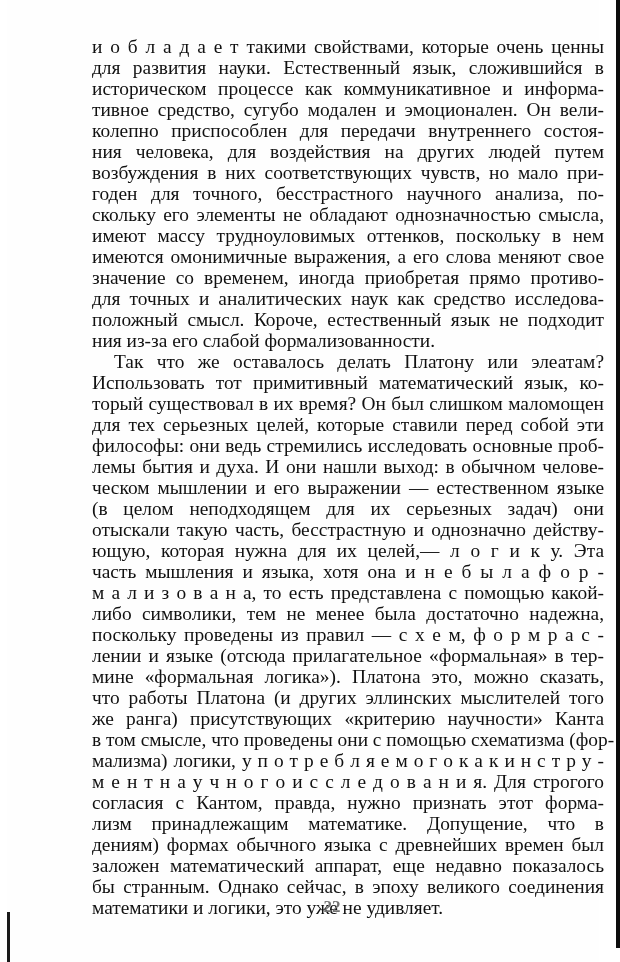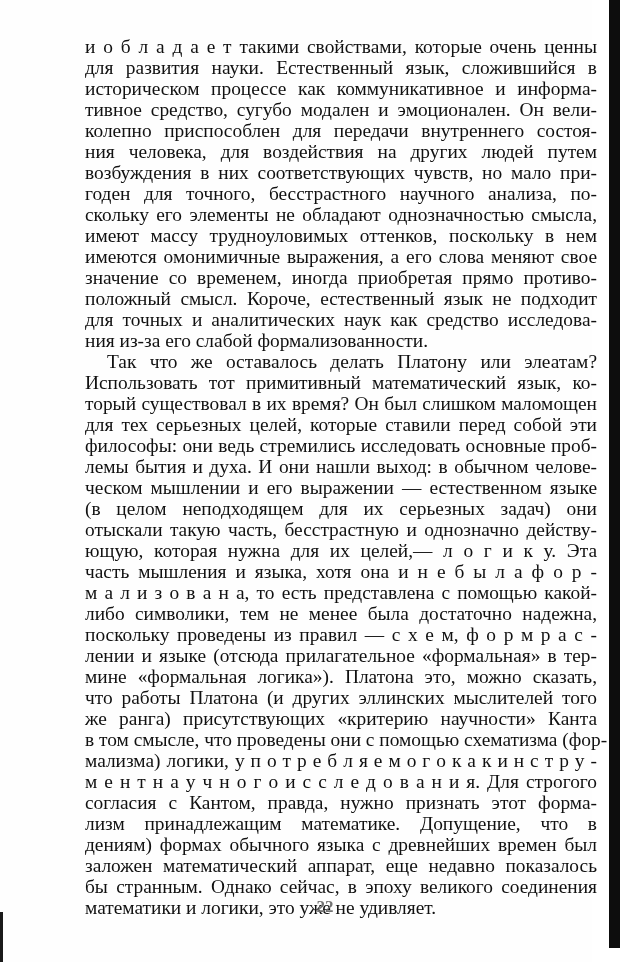--- a/index.html
+++ b/index.html
@@ -9,21 +9,21 @@
     }
     body {
       width: 620px;
       height: 962px;
       position: relative;
       overflow: hidden;
       background: #ffffff;
     }
     .page {
       position: absolute;
-      left: 0;
+      left: 7px;
       top: 0;
       width: 592px;
       height: 962px;
       background: #fefefe;
     }
     .right-edge {
       position: absolute;
       left: 609px;
       top: 0;
       width: 11px;
@@ -90,22 +90,22 @@
       <span class="line">историческом процессе как коммуникативное и информа-</span>
       <span class="line">тивное средство, сугубо модален и эмоционален. Он вели-</span>
       <span class="line">колепно приспособлен для передачи внутреннего состоя-</span>
       <span class="line">ния человека, для воздействия на других людей путем</span>
       <span class="line">возбуждения в них соответствующих чувств, но мало при-</span>
       <span class="line">годен для точного, бесстрастного научного анализа, по-</span>
       <span class="line">скольку его элементы не обладают однозначностью смысла,</span>
       <span class="line">имеют массу трудноуловимых оттенков, поскольку в нем</span>
       <span class="line">имеются омонимичные выражения, а его слова меняют свое</span>
       <span class="line">значение со временем, иногда приобретая прямо противо-</span>
+      <span class="line">для точных и аналитических наук как средство исследова-</span>
       <span class="line">положный смысл. Короче, естественный язык не подходит</span>
-      <span class="line">для точных и аналитических наук как средство исследова-</span>
       <span class="line last">ния из-за его слабой формализованности.</span>
     </div>
     <div>
       <span class="line indent">Так что же оставалось делать Платону или элеатам?</span>
       <span class="line">Использовать тот примитивный математический язык, ко-</span>
       <span class="line">торый существовал в их время? Он был слишком маломощен</span>
       <span class="line">для тех серьезных целей, которые ставили перед собой эти</span>
       <span class="line">философы: они ведь стремились исследовать основные проб-</span>
       <span class="line">лемы бытия и духа. И они нашли выход: в обычном челове-</span>
       <span class="line">ческом мышлении и его выражении — естественном языке</span>

